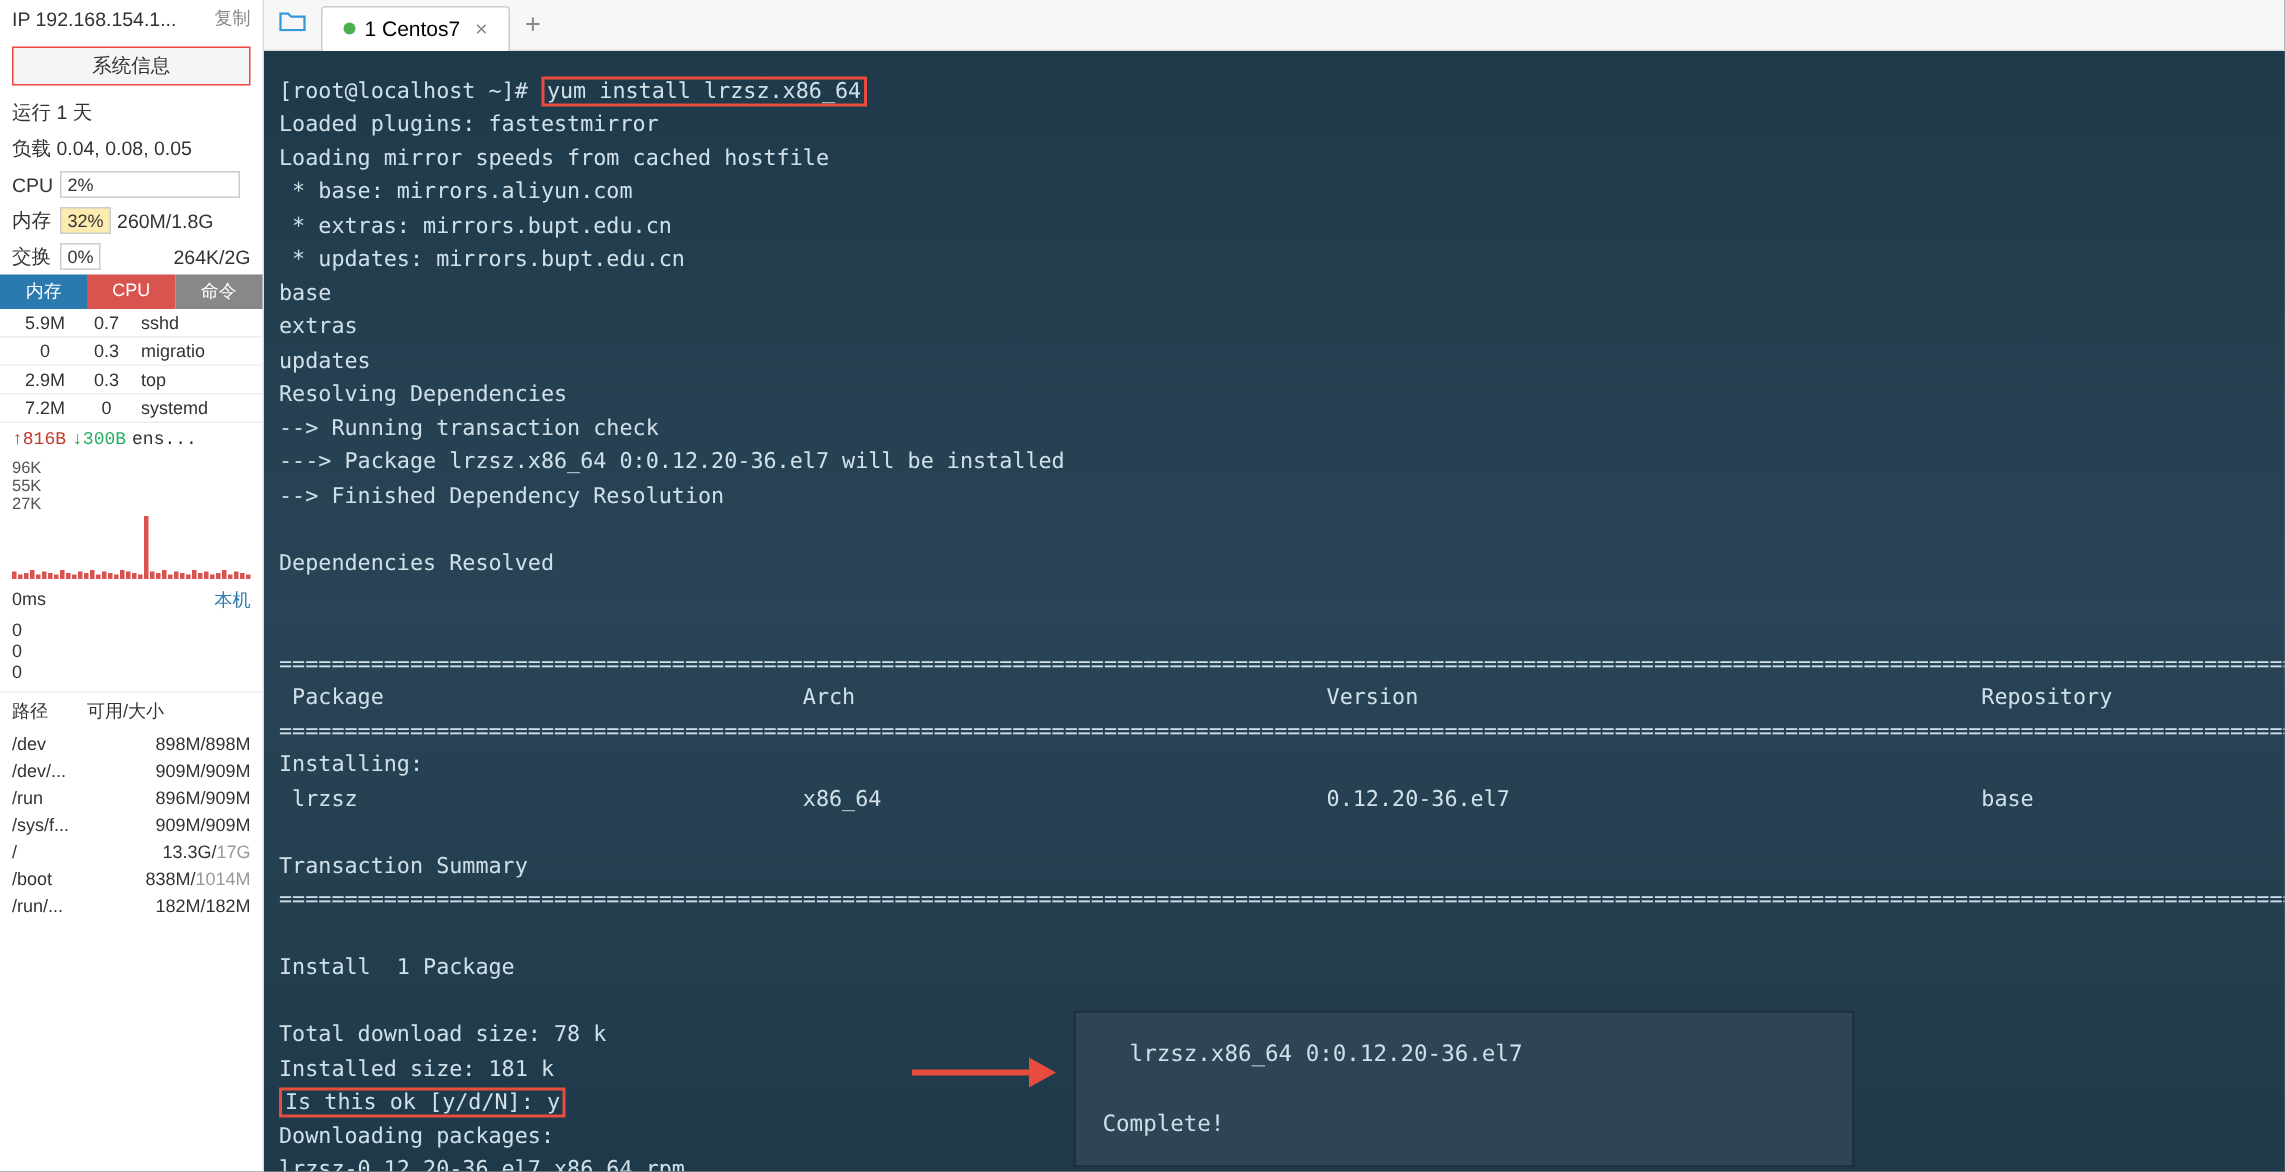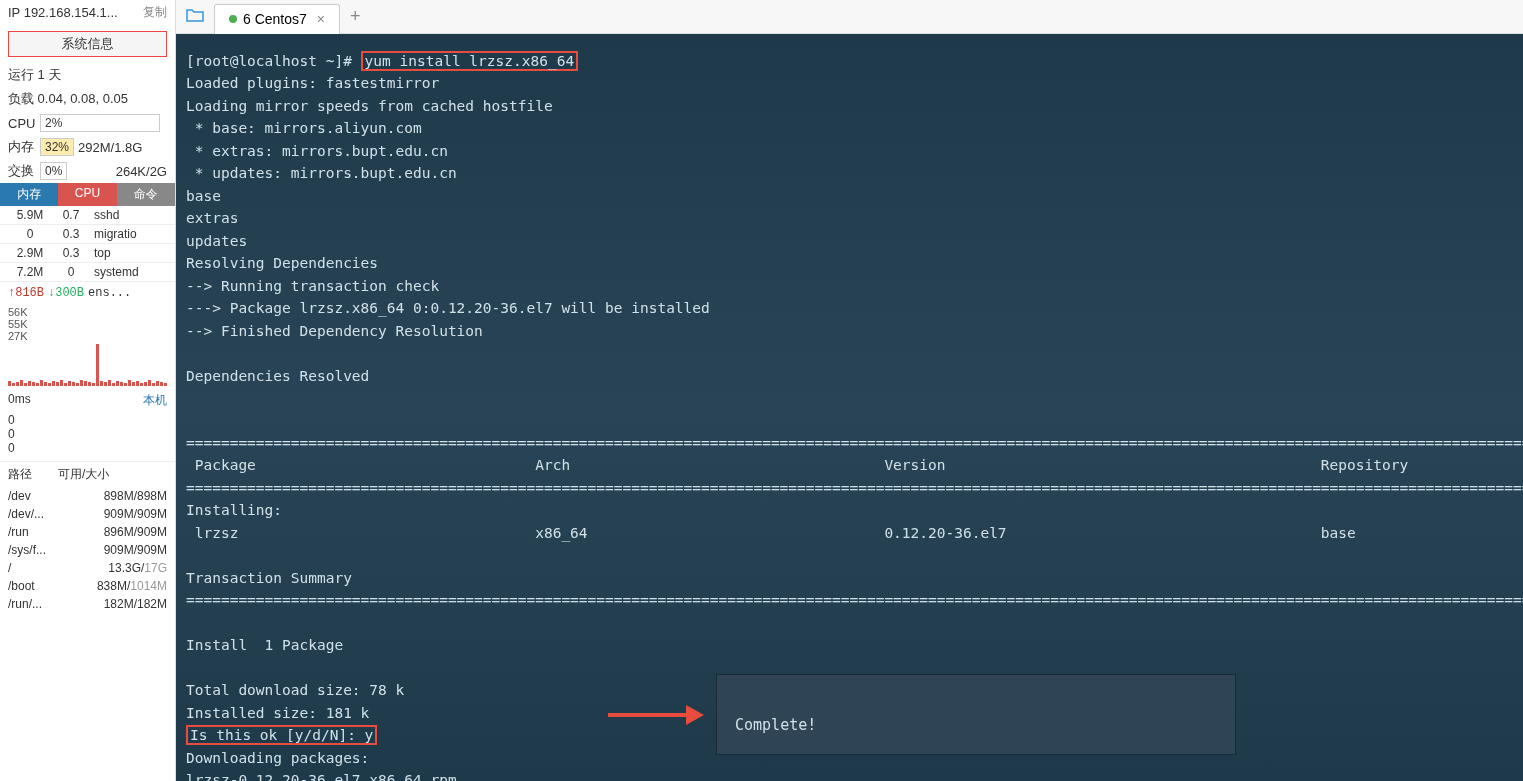--- a/index.html
+++ b/index.html
@@ -68,21 +68,21 @@
   <div class="sysinfo-btn">系统信息</div>
   <div class="stat-row">运行 1 天</div>
   <div class="stat-row">负载 0.04, 0.08, 0.05</div>
   <div class="stat-row">
     <span class="stat-label">CPU</span>
     <span class="stat-box" style="width:120px;">2%</span>
   </div>
   <div class="stat-row">
     <span class="stat-label">内存</span>
     <span class="stat-box mem-pct">32%</span>
-    <span>292M/1.8G</span>
+    <span>260M/1.8G</span>
   </div>
   <div class="stat-row">
     <span class="stat-label">交换</span>
     <span class="stat-box">0%</span>
     <span style="margin-left:auto;">264K/2G</span>
   </div>
   <div class="tabs-hdr">
     <span class="th th-mem">内存</span>
     <span class="th th-cpu">CPU</span>
     <span class="th th-cmd">命令</span>
@@ -108,21 +108,21 @@
         <span>0</span>
         <span>systemd</span>
       </div>
     </div>
   <div class="net-row">
     <span class="up">↑816B</span>
     <span class="down">↓300B</span>
     <span>ens...</span>
   </div>
   <div class="chart">
-    <span>56K</span>
+    <span>96K</span>
     <span>55K</span>
     <span>27K</span>
     <div class="chart-bars" id="chart-bars">
         <div class="bar" style="height: 5px;"></div>
         <div class="bar" style="height: 3px;"></div>
         <div class="bar" style="height: 4px;"></div>
         <div class="bar" style="height: 6px;"></div>
         <div class="bar" style="height: 3px;"></div>
         <div class="bar" style="height: 5px;"></div>
         <div class="bar" style="height: 4px;"></div>
@@ -206,21 +206,21 @@
 
 <div class="main">
   <div class="tabbar">
     <div class="folder-icon">
       <svg width="18" height="14" viewBox="0 0 18 14">
           <path d="M1 2 h5 l2 2 h9 v9 h-16 z" fill="none" stroke="#3498db" stroke-width="1.5"></path>
         </svg>
     </div>
     <div class="tab">
       <span class="tab-dot"></span>
-      <span>6 Centos7</span>
+      <span>1 Centos7</span>
       <span class="tab-close">×</span>
     </div>
     <span class="tab-add">+</span>
 
   </div>
 
   <div class="terminal">
     <div class="term-line"><span class="prompt-user">[root@localhost ~]# </span><span class="hl-red">yum install lrzsz.x86_64</span></div>
     <div id="lines-before">
         <div class="term-line">Loaded plugins: fastestmirror</div>
@@ -259,18 +259,19 @@
     <div class="term-line"><span class="hl-red">Is this ok [y/d/N]: y</span></div>
     <div class="term-line">Downloading packages:</div>
     <div class="term-line"><span>lrzsz-0.12.20-36.el7.x86_64.rpm</span></div>
 
     <div class="arrow">
       <div class="arrow-line"></div>
         <div class="arrow-head"></div>
     </div>
 
     <div class="popup">
+      <div class="term-line">  lrzsz.x86_64 0:0.12.20-36.el7</div>
       <div class="term-line"> </div>
       <div class="term-line">Complete!</div>
     </div>
 
   </div>
 </div>
 
 </body></html>

